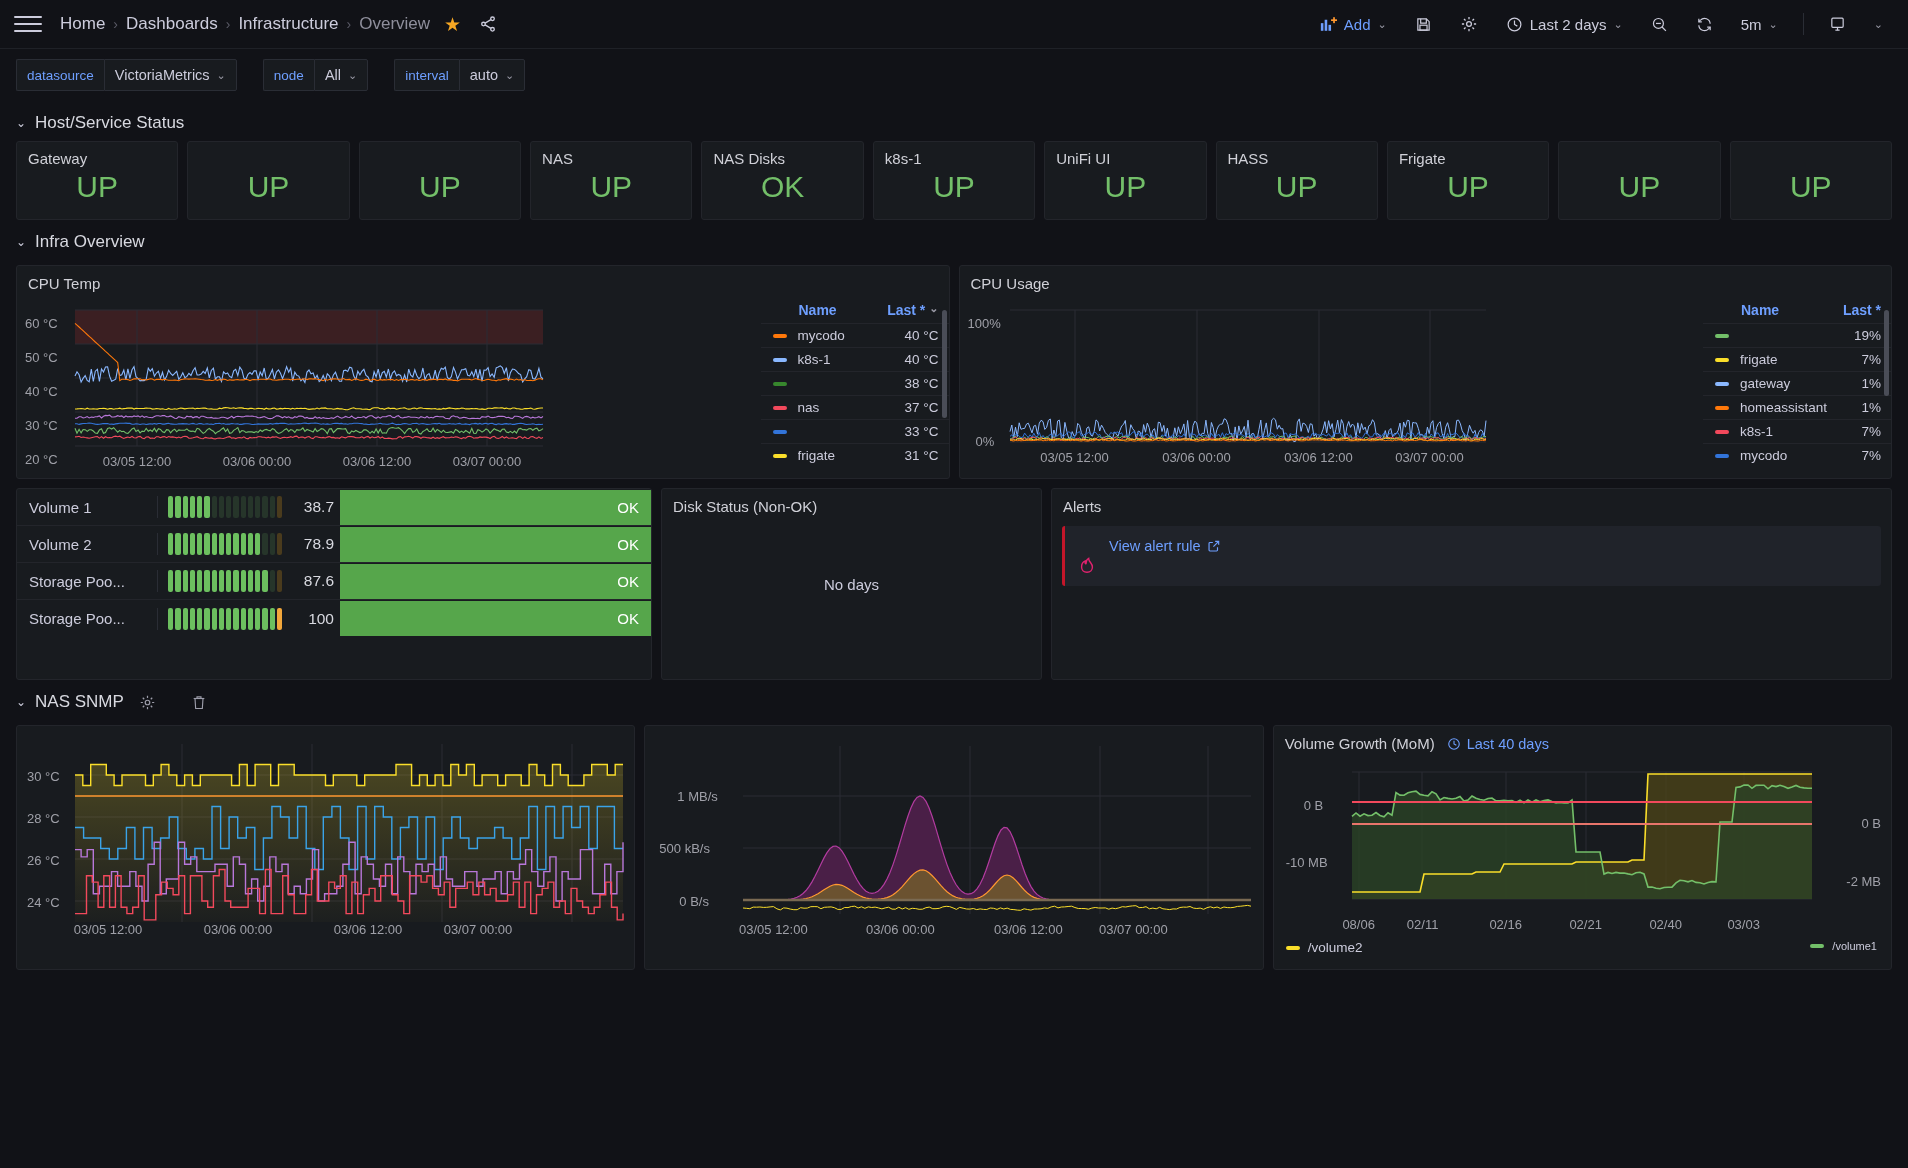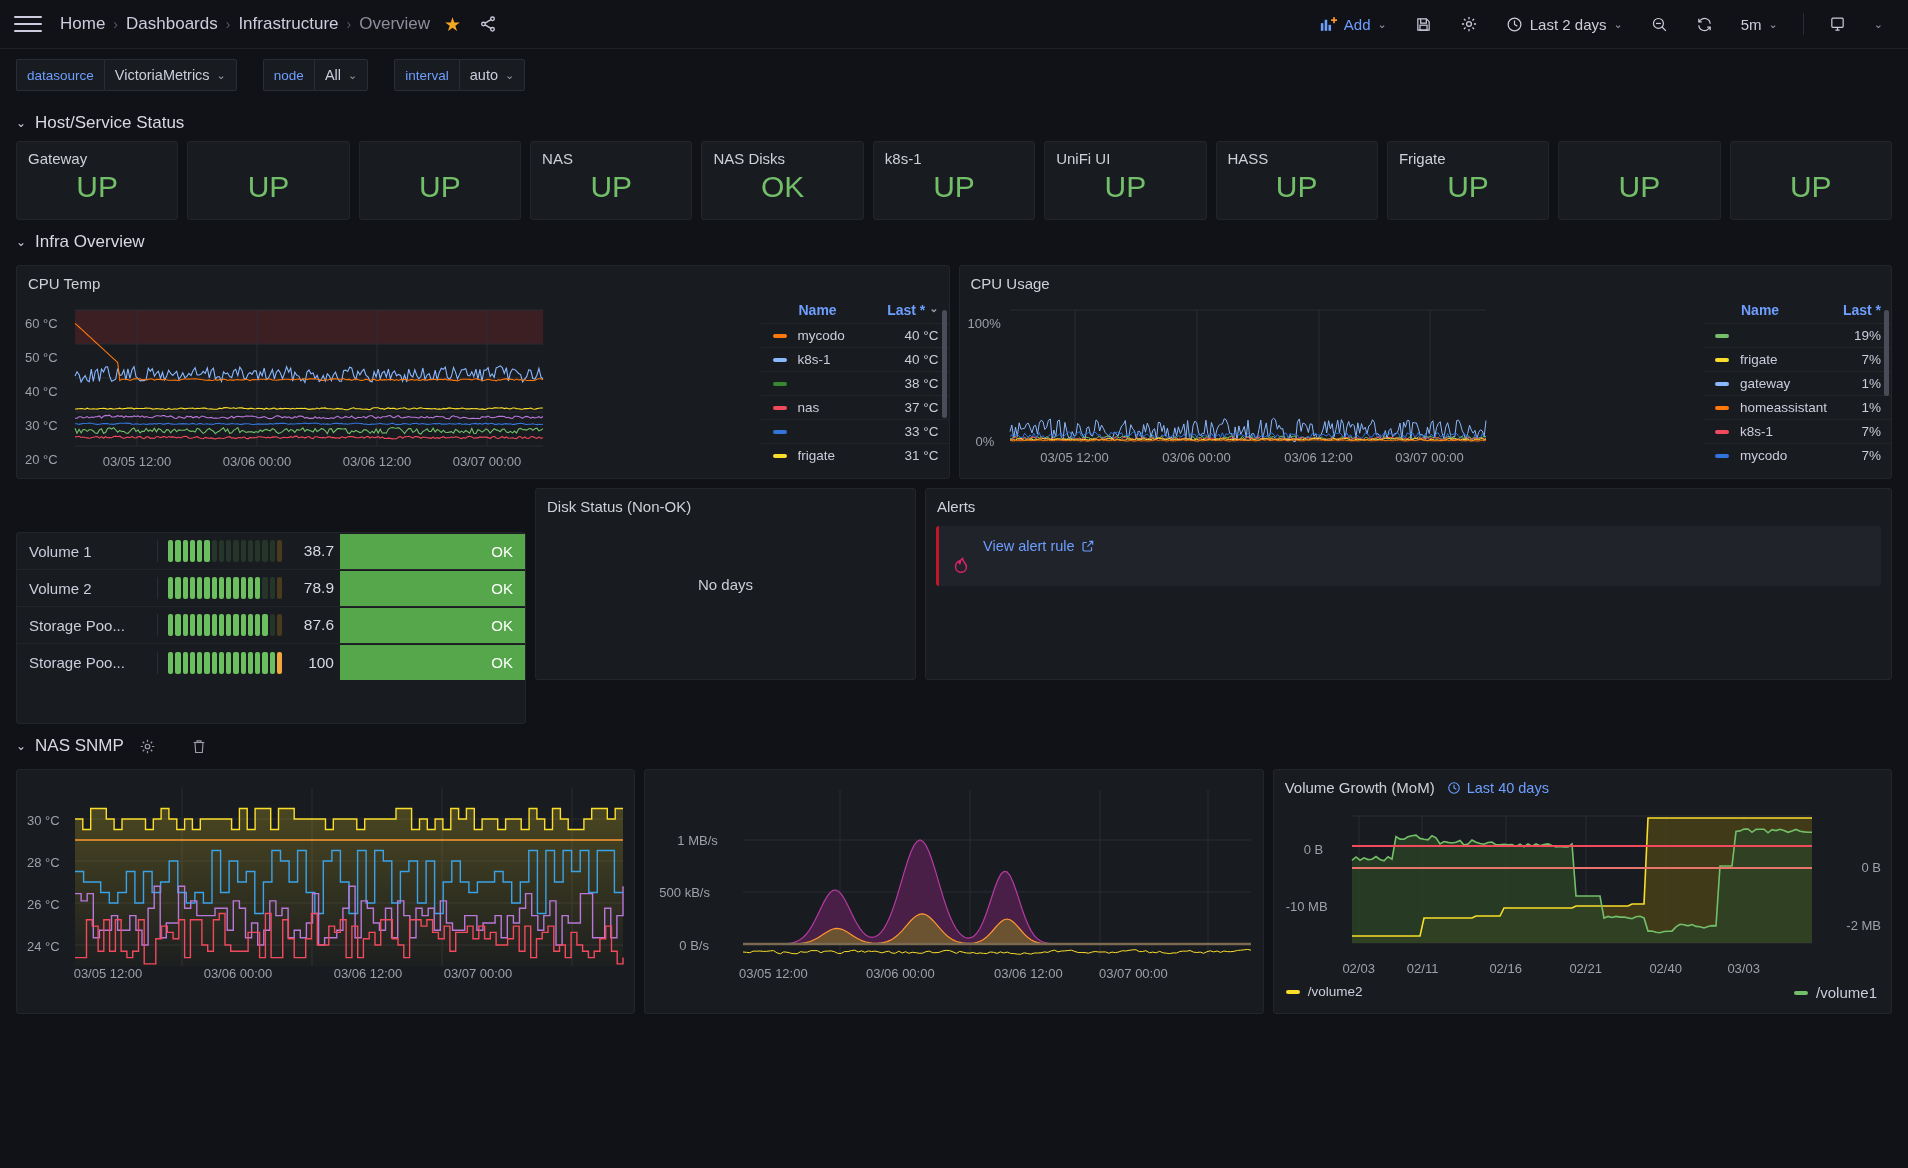--- a/index.html
+++ b/index.html
@@ -432,21 +432,21 @@
                 <span class="lval">7%</span>
               </div>
             </div>
           <div class="scroll" style="height:86px;"></div>
         </div>
       </div>
     </div>
   </div>
 
   <div class="lowrow">
-    <div class="panel" style="width:510px; height:192px;margin-top:44px;">
+    <div class="panel" style="width:636px; height:192px;">
       <div class="gtab" id="gaugetab">
           <div class="gtr">
             <div class="gname">Volume 1</div>
             <div class="gbar">
               <span class="cell" style="background: rgb(108, 191, 95);"></span>
               <span class="cell" style="background: rgb(108, 191, 95);"></span>
               <span class="cell" style="background: rgb(108, 191, 95);"></span>
               <span class="cell" style="background: rgb(108, 191, 95);"></span>
               <span class="cell" style="background: rgb(108, 191, 95);"></span>
               <span class="cell" style="background: rgb(108, 191, 95);"></span>
@@ -676,30 +676,30 @@
             <line x1="392" y1="20" x2="392" y2="147"></line>
               <line x1="470" y1="20" x2="470" y2="147"></line>
           </g>
           <path id="vg-yellow-f" fill="#4d4518" fill-opacity="0.75" stroke="none" d="M78.0 140.0 L82.0 140.0 L86.0 140.0 L90.0 140.0 L94.0 140.0 L98.0 140.0 L102.0 140.0 L106.0 140.0 L110.0 140.0 L114.0 140.0 L118.0 140.0 L122.0 140.0 L126.0 140.0 L130.0 140.0 L134.0 140.0 L138.0 140.0 L142.0 140.0 L146.0 140.0 L150.0 122.0 L154.0 122.0 L158.0 122.0 L162.0 122.0 L166.0 122.0 L170.0 122.0 L174.0 122.0 L178.0 122.0 L182.0 122.0 L186.0 122.0 L190.0 122.0 L194.0 122.0 L198.0 122.0 L202.0 120.0 L206.0 120.0 L210.0 120.0 L214.0 120.0 L218.0 120.0 L222.0 120.0 L226.0 120.0 L230.0 112.0 L234.0 112.0 L238.0 112.0 L242.0 112.0 L246.0 112.0 L250.0 112.0 L254.0 112.0 L258.0 112.0 L262.0 112.0 L266.0 112.0 L270.0 112.0 L274.0 112.0 L278.0 112.0 L282.0 112.0 L286.0 112.0 L290.0 112.0 L294.0 112.0 L298.0 112.0 L302.0 110.0 L306.0 110.0 L310.0 110.0 L314.0 110.0 L318.0 110.0 L322.0 110.0 L326.0 110.0 L330.0 110.0 L334.0 110.0 L338.0 110.0 L342.0 110.0 L346.0 110.0 L350.0 110.0 L354.0 110.0 L358.0 108.0 L362.0 108.0 L366.0 108.0 L370.0 108.0 L374.0 22.0 L378.0 22.0 L382.0 22.0 L386.0 22.0 L390.0 22.0 L394.0 22.0 L398.0 22.0 L402.0 22.0 L406.0 22.0 L410.0 22.0 L414.0 22.0 L418.0 22.0 L422.0 22.0 L426.0 22.0 L430.0 22.0 L434.0 22.0 L438.0 22.0 L442.0 22.0 L446.0 22.0 L450.0 22.0 L454.0 22.0 L458.0 22.0 L462.0 22.0 L466.0 22.0 L470.0 22.0 L474.0 22.0 L478.0 22.0 L482.0 22.0 L486.0 22.0 L490.0 22.0 L494.0 22.0 L498.0 22.0 L502.0 22.0 L506.0 22.0 L510.0 22.0 L514.0 22.0 L518.0 22.0 L522.0 22.0 L526.0 22.0 L530.0 22.0 L534.0 22.0 L538.0 22.0 L538 147 L78 147 Z"></path>
           <path id="vg-green-f" fill="#2b4226" fill-opacity="0.8" stroke="none" d="M78.0 64.4 L82.0 61.0 L86.0 64.2 L90.0 61.8 L94.0 63.6 L98.0 63.2 L102.0 60.5 L106.0 63.5 L110.0 64.8 L114.0 60.7 L118.0 63.2 L122.0 40.6 L126.0 43.1 L130.0 43.3 L134.0 40.8 L138.0 39.8 L142.0 39.1 L146.0 42.4 L150.0 43.3 L154.0 43.9 L158.0 39.8 L162.0 41.9 L166.0 47.9 L170.0 45.5 L174.0 46.4 L178.0 47.0 L182.0 46.2 L186.0 44.4 L190.0 49.0 L194.0 48.0 L198.0 44.0 L202.0 46.2 L206.0 47.5 L210.0 48.2 L214.0 46.5 L218.0 46.0 L222.0 48.9 L226.0 48.8 L230.0 48.2 L234.0 48.8 L238.0 48.5 L242.0 50.4 L246.0 48.2 L250.0 50.7 L254.0 48.0 L258.0 50.1 L262.0 48.0 L266.0 49.8 L270.0 48.5 L274.0 47.9 L278.0 49.5 L282.0 50.9 L286.0 50.5 L290.0 51.0 L294.0 50.9 L298.0 48.0 L302.0 100.0 L306.0 100.0 L310.0 100.0 L314.0 100.0 L318.0 100.0 L322.0 100.0 L326.0 100.0 L330.0 122.1 L334.0 120.4 L338.0 121.5 L342.0 120.4 L346.0 121.1 L350.0 121.0 L354.0 121.9 L358.0 122.7 L362.0 120.8 L366.0 120.2 L370.0 121.9 L374.0 135.1 L378.0 135.1 L382.0 136.3 L386.0 136.7 L390.0 135.5 L394.0 135.2 L398.0 135.1 L402.0 130.9 L406.0 128.3 L410.0 128.8 L414.0 129.8 L418.0 128.5 L422.0 130.4 L426.0 130.7 L430.0 131.9 L434.0 130.4 L438.0 129.6 L442.0 129.9 L446.0 70.0 L450.0 70.0 L454.0 70.0 L458.0 70.0 L462.0 35.4 L466.0 34.9 L470.0 33.1 L474.0 33.0 L478.0 36.3 L482.0 33.4 L486.0 33.3 L490.0 33.2 L494.0 36.8 L498.0 33.7 L502.0 34.6 L506.0 33.3 L510.0 34.6 L514.0 36.3 L518.0 35.0 L522.0 33.4 L526.0 35.2 L530.0 35.9 L534.0 36.2 L538.0 36.3 L538 147 L78 147 Z"></path>
           <path id="vg-yellow" fill="none" stroke="#fade2a" stroke-width="1.6" d="M78.0 140.0 L82.0 140.0 L86.0 140.0 L90.0 140.0 L94.0 140.0 L98.0 140.0 L102.0 140.0 L106.0 140.0 L110.0 140.0 L114.0 140.0 L118.0 140.0 L122.0 140.0 L126.0 140.0 L130.0 140.0 L134.0 140.0 L138.0 140.0 L142.0 140.0 L146.0 140.0 L150.0 122.0 L154.0 122.0 L158.0 122.0 L162.0 122.0 L166.0 122.0 L170.0 122.0 L174.0 122.0 L178.0 122.0 L182.0 122.0 L186.0 122.0 L190.0 122.0 L194.0 122.0 L198.0 122.0 L202.0 120.0 L206.0 120.0 L210.0 120.0 L214.0 120.0 L218.0 120.0 L222.0 120.0 L226.0 120.0 L230.0 112.0 L234.0 112.0 L238.0 112.0 L242.0 112.0 L246.0 112.0 L250.0 112.0 L254.0 112.0 L258.0 112.0 L262.0 112.0 L266.0 112.0 L270.0 112.0 L274.0 112.0 L278.0 112.0 L282.0 112.0 L286.0 112.0 L290.0 112.0 L294.0 112.0 L298.0 112.0 L302.0 110.0 L306.0 110.0 L310.0 110.0 L314.0 110.0 L318.0 110.0 L322.0 110.0 L326.0 110.0 L330.0 110.0 L334.0 110.0 L338.0 110.0 L342.0 110.0 L346.0 110.0 L350.0 110.0 L354.0 110.0 L358.0 108.0 L362.0 108.0 L366.0 108.0 L370.0 108.0 L374.0 22.0 L378.0 22.0 L382.0 22.0 L386.0 22.0 L390.0 22.0 L394.0 22.0 L398.0 22.0 L402.0 22.0 L406.0 22.0 L410.0 22.0 L414.0 22.0 L418.0 22.0 L422.0 22.0 L426.0 22.0 L430.0 22.0 L434.0 22.0 L438.0 22.0 L442.0 22.0 L446.0 22.0 L450.0 22.0 L454.0 22.0 L458.0 22.0 L462.0 22.0 L466.0 22.0 L470.0 22.0 L474.0 22.0 L478.0 22.0 L482.0 22.0 L486.0 22.0 L490.0 22.0 L494.0 22.0 L498.0 22.0 L502.0 22.0 L506.0 22.0 L510.0 22.0 L514.0 22.0 L518.0 22.0 L522.0 22.0 L526.0 22.0 L530.0 22.0 L534.0 22.0 L538.0 22.0"></path>
           <path id="vg-green" fill="none" stroke="#73bf69" stroke-width="1.6" d="M78.0 64.4 L82.0 61.0 L86.0 64.2 L90.0 61.8 L94.0 63.6 L98.0 63.2 L102.0 60.5 L106.0 63.5 L110.0 64.8 L114.0 60.7 L118.0 63.2 L122.0 40.6 L126.0 43.1 L130.0 43.3 L134.0 40.8 L138.0 39.8 L142.0 39.1 L146.0 42.4 L150.0 43.3 L154.0 43.9 L158.0 39.8 L162.0 41.9 L166.0 47.9 L170.0 45.5 L174.0 46.4 L178.0 47.0 L182.0 46.2 L186.0 44.4 L190.0 49.0 L194.0 48.0 L198.0 44.0 L202.0 46.2 L206.0 47.5 L210.0 48.2 L214.0 46.5 L218.0 46.0 L222.0 48.9 L226.0 48.8 L230.0 48.2 L234.0 48.8 L238.0 48.5 L242.0 50.4 L246.0 48.2 L250.0 50.7 L254.0 48.0 L258.0 50.1 L262.0 48.0 L266.0 49.8 L270.0 48.5 L274.0 47.9 L278.0 49.5 L282.0 50.9 L286.0 50.5 L290.0 51.0 L294.0 50.9 L298.0 48.0 L302.0 100.0 L306.0 100.0 L310.0 100.0 L314.0 100.0 L318.0 100.0 L322.0 100.0 L326.0 100.0 L330.0 122.1 L334.0 120.4 L338.0 121.5 L342.0 120.4 L346.0 121.1 L350.0 121.0 L354.0 121.9 L358.0 122.7 L362.0 120.8 L366.0 120.2 L370.0 121.9 L374.0 135.1 L378.0 135.1 L382.0 136.3 L386.0 136.7 L390.0 135.5 L394.0 135.2 L398.0 135.1 L402.0 130.9 L406.0 128.3 L410.0 128.8 L414.0 129.8 L418.0 128.5 L422.0 130.4 L426.0 130.7 L430.0 131.9 L434.0 130.4 L438.0 129.6 L442.0 129.9 L446.0 70.0 L450.0 70.0 L454.0 70.0 L458.0 70.0 L462.0 35.4 L466.0 34.9 L470.0 33.1 L474.0 33.0 L478.0 36.3 L482.0 33.4 L486.0 33.3 L490.0 33.2 L494.0 36.8 L498.0 33.7 L502.0 34.6 L506.0 33.3 L510.0 34.6 L514.0 36.3 L518.0 35.0 L522.0 33.4 L526.0 35.2 L530.0 35.9 L534.0 36.2 L538.0 36.3"></path>
           <line x1="78" y1="50" x2="538" y2="50" stroke="#f2495c" stroke-width="2"></line>
           <line x1="78" y1="72" x2="538" y2="72" stroke="#e8756b" stroke-width="2"></line>
         </svg>
-        <div class="xlbl" style="left:43px;  top:165px; width:84px;">02/03</div>
+        <div class="xlbl" style="left:43px;  top:165px; width:84px;">08/06</div>
         <div class="xlbl" style="left:107px; top:165px; width:84px;">02/11</div>
         <div class="xlbl" style="left:190px; top:165px; width:84px;">02/16</div>
         <div class="xlbl" style="left:270px; top:165px; width:84px;">02/21</div>
         <div class="xlbl" style="left:350px; top:165px; width:84px;">02/40</div>
         <div class="xlbl" style="left:428px; top:165px; width:84px;">03/03</div>
         <div style="position:absolute; left:12px; top:188px; display:flex; align-items:center; gap:8px;">
           <span class="swatch" style="background:#fade2a; margin:0;"></span>
           <span style="font-size:13.5px;">/volume2</span>
         </div>
         <div style="position:absolute; right:14px; top:188px; display:flex; align-items:center; gap:8px;">
           <span class="swatch" style="background:#73bf69; margin:0;"></span>
-          <span style="font-size:15px;">/volume1</span>
+          <span style="font-size:11px;">/volume1</span>
         </div>
       </div>
     </div>
   </div>
 </div>
 
 </body></html>

